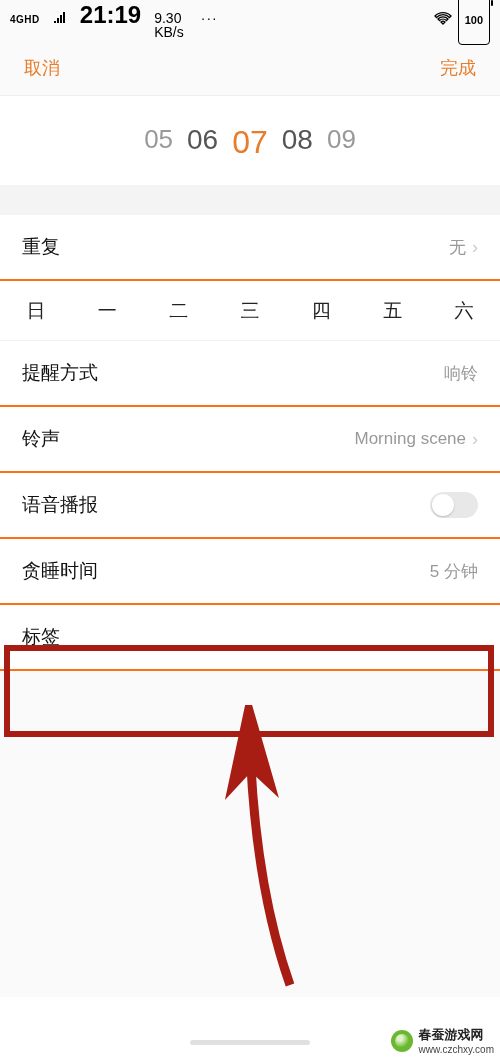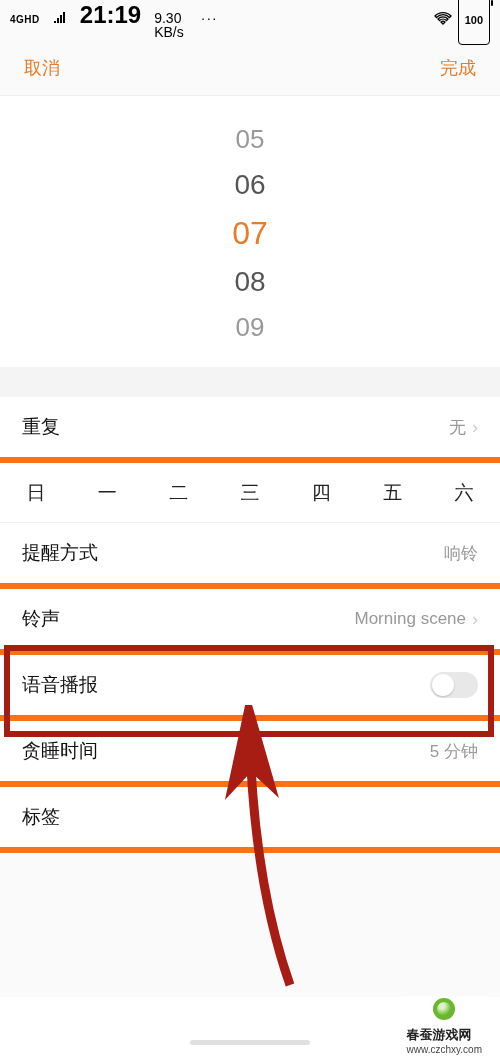--- a/index.html
+++ b/index.html
@@ -19,49 +19,49 @@
   .sb-batt::after { content:""; position:absolute; right:-4px; top:4px; width:2px; height:6px; background:#000; border-radius:1px; }
 
   
   .header { height: 56px; display: flex; align-items: center; justify-content: space-between; padding: 0 24px; background: #fafafa; border-bottom: 1px solid #eee; }
   .hbtn { color: #e97c2a; font-size: 18px; }
   .htitle { font-size: 20px; font-weight: 600; }
 
   
   .picker { background: #fff; padding: 28px 0 24px; margin-top: 0; }
   .picker-cols { display: flex; justify-content: center; gap: 130px; }
-  .pcol { display: flex; flex-direction: column; align-items: center; gap: 14px; }
+  .pcol { display: flex; gap: 14px; }
   .pval { font-size: 26px; color: #999; }
   .pval.near { color: #555; font-size: 28px; }
   .pval.sel { color: #e97c2a; font-size: 32px; font-weight: 500; }
 
   .gap { height: 30px; background: #f4f4f4; }
 
   
-  .row { background: #fff; padding: 0 22px; display: flex; align-items: center; justify-content: space-between; height: 66px; border-bottom: 6px solid #f97316; }
+  .row { background: #fff; padding: 0 22px; display: flex; align-items: center; justify-content: space-between; height: 66px; border-bottom: 2px solid #f97316; }
   .row-label { font-size: 19px; color: #111; }
   .row-value { display: flex; align-items: center; gap: 6px; color: #999; font-size: 17px; }
   .chev { color: #ccc; font-size: 18px; }
 
   
   .weekrow { background: #fff; display: flex; justify-content: space-between; padding: 0 22px; height: 60px; align-items: center; border-bottom: 1px solid #f0f0f0; }
   .wday { font-size: 19px; color: #222; width: 28px; text-align: center; }
 
   
   .toggle { width: 48px; height: 26px; background: #e8e8e8; border-radius: 13px; position: relative; }
   .toggle .knob { width: 22px; height: 22px; background: #fff; border-radius: 50%; position: absolute; top: 2px; left: 2px; box-shadow: 0 1px 2px rgba(0,0,0,.2); }
 
   
   .highlight-box { position: absolute; border: 6px solid #a71c13; pointer-events: none; }
 
   
   .arrow-svg { position: absolute; pointer-events: none; }
 
   
-  .watermark { position: absolute; right: 12px; bottom: 0; display: flex; align-items: center; gap: 6px; font-size: 13px; font-weight: 600; color: #222; background: rgba(255,255,255,.6); padding: 2px 6px; flex-direction: column; }
+  .watermark { position: absolute; right: 0; bottom: 0; display: flex; align-items: center; gap: 6px; font-size: 13px; font-weight: 600; color: #222; background: rgba(255,255,255,.6); padding: 2px 6px; }
   .watermark .wm-url { display: block; font-size: 10px; font-weight: 400; color: #444; }
   .wm-icon { width: 22px; height: 22px; border-radius: 50%; background: #6ab82f; position: relative; }
   .wm-icon::before { content:""; position:absolute; inset:4px; border-radius:50%; background: radial-gradient(circle at 35% 30%, #dff3c9 20%, #6ab82f 70%); }
 
   
   .bottom-fill { position:absolute; bottom:0; left:0; right:0; height:60px; background:#fff; }
   .home-ind { position:absolute; bottom:12px; left:50%; transform:translateX(-50%); width:120px; height:5px; border-radius:3px; background:#e0e0e0; }
 </style>
 </head>
 <body>

